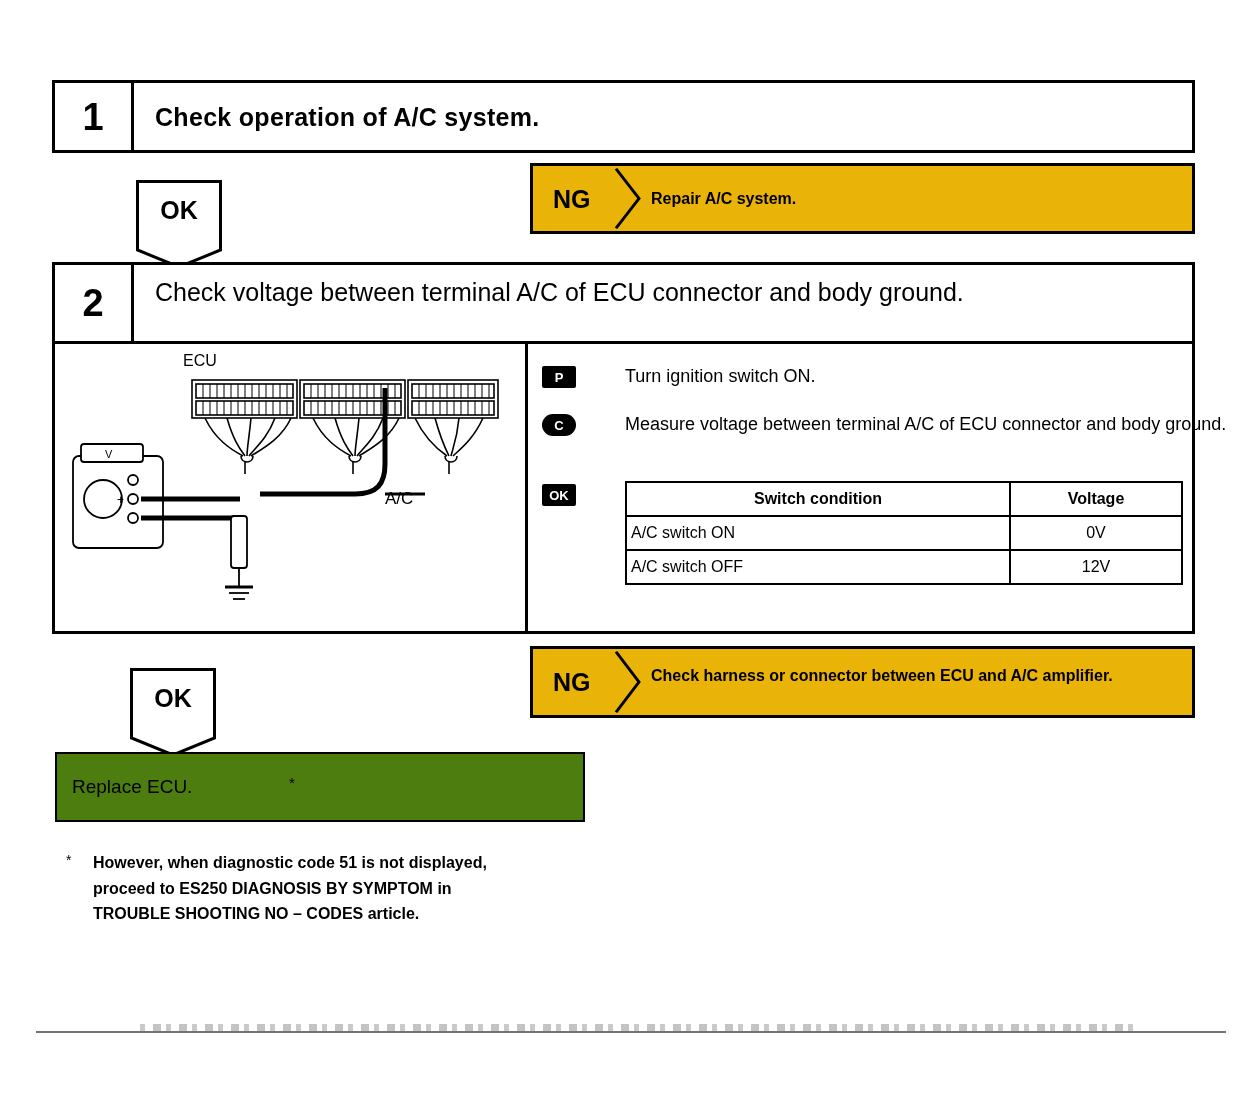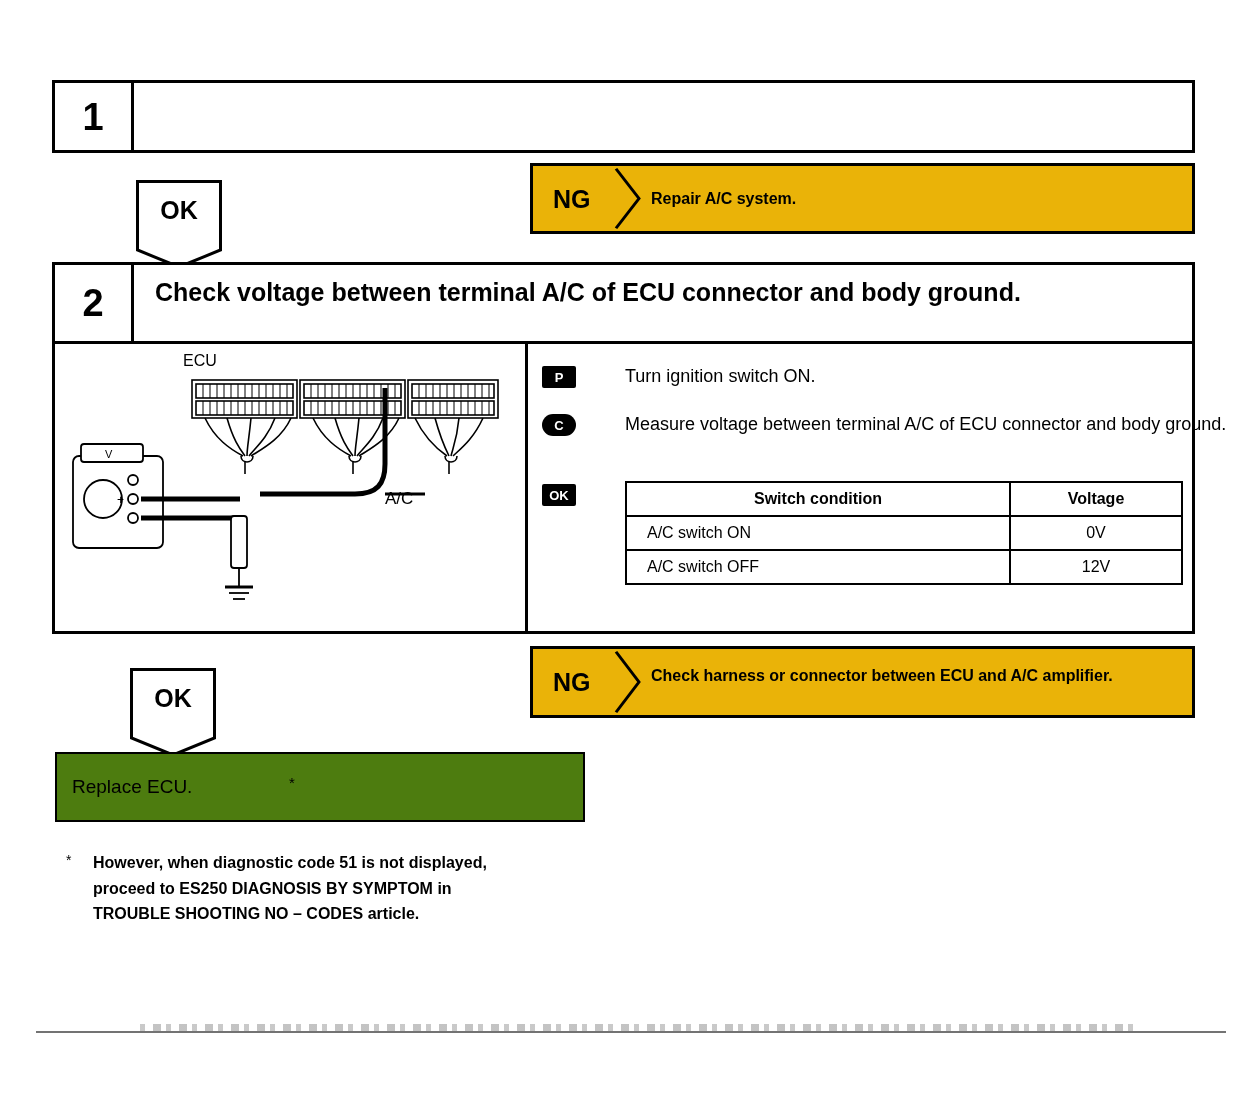--- a/index.html
+++ b/index.html
@@ -169,21 +169,21 @@
     box-sizing: border-box;
     display: flex;
     align-items: center;
     justify-content: center;
   }
   #step2-title {
     position: absolute;
     left: 100px;
     top: 12px;
     font-size: 25px;
-    font-weight: bold;
+    font-weight: normal;
     line-height: 1.25;
     width: 1000px;
   }
   #step2-body {
     position: absolute;
     left: 0;
     top: 79px;
     width: 100%;
     height: 290px;
   }
@@ -246,21 +246,21 @@
     border: 2px solid #000;
     padding: 7px 10px;
     font-weight: normal;
   }
   #result-table th {
     text-align: center;
     font-weight: bold;
   }
   #result-table td.cond {
     text-align: left;
-    padding-left: 20px;
+    padding-left: 4px;
   }
   #result-table td.volt,
   #result-table th.volt {
     text-align: center;
     width: 150px;
   }
 
   
   #illus {
     position: absolute;
@@ -351,20 +351,21 @@
 </style>
 </head>
 <body>
 
 <div class="page">
 
   <div class="step-box" id="step1-box">
     <div id="step1-num-cell">
       <span class="step-num">1</span>
     </div>
+    <div class="step-title" id="step1-title">Check operation of A/C system.</div>
   </div>
 
   <div class="ok-arrow" id="ok1">
     <span class="ok-label">OK</span>
     <svg class="tail" viewBox="0 0 86 26">
       <path d="M1.5,0 L1.5,8 L43,25 L84.5,8 L84.5,0" fill="#ffffff" stroke="#000000" stroke-width="3"></path>
     </svg>
   </div>
 
   <div class="ng-box" id="ng1-box">

